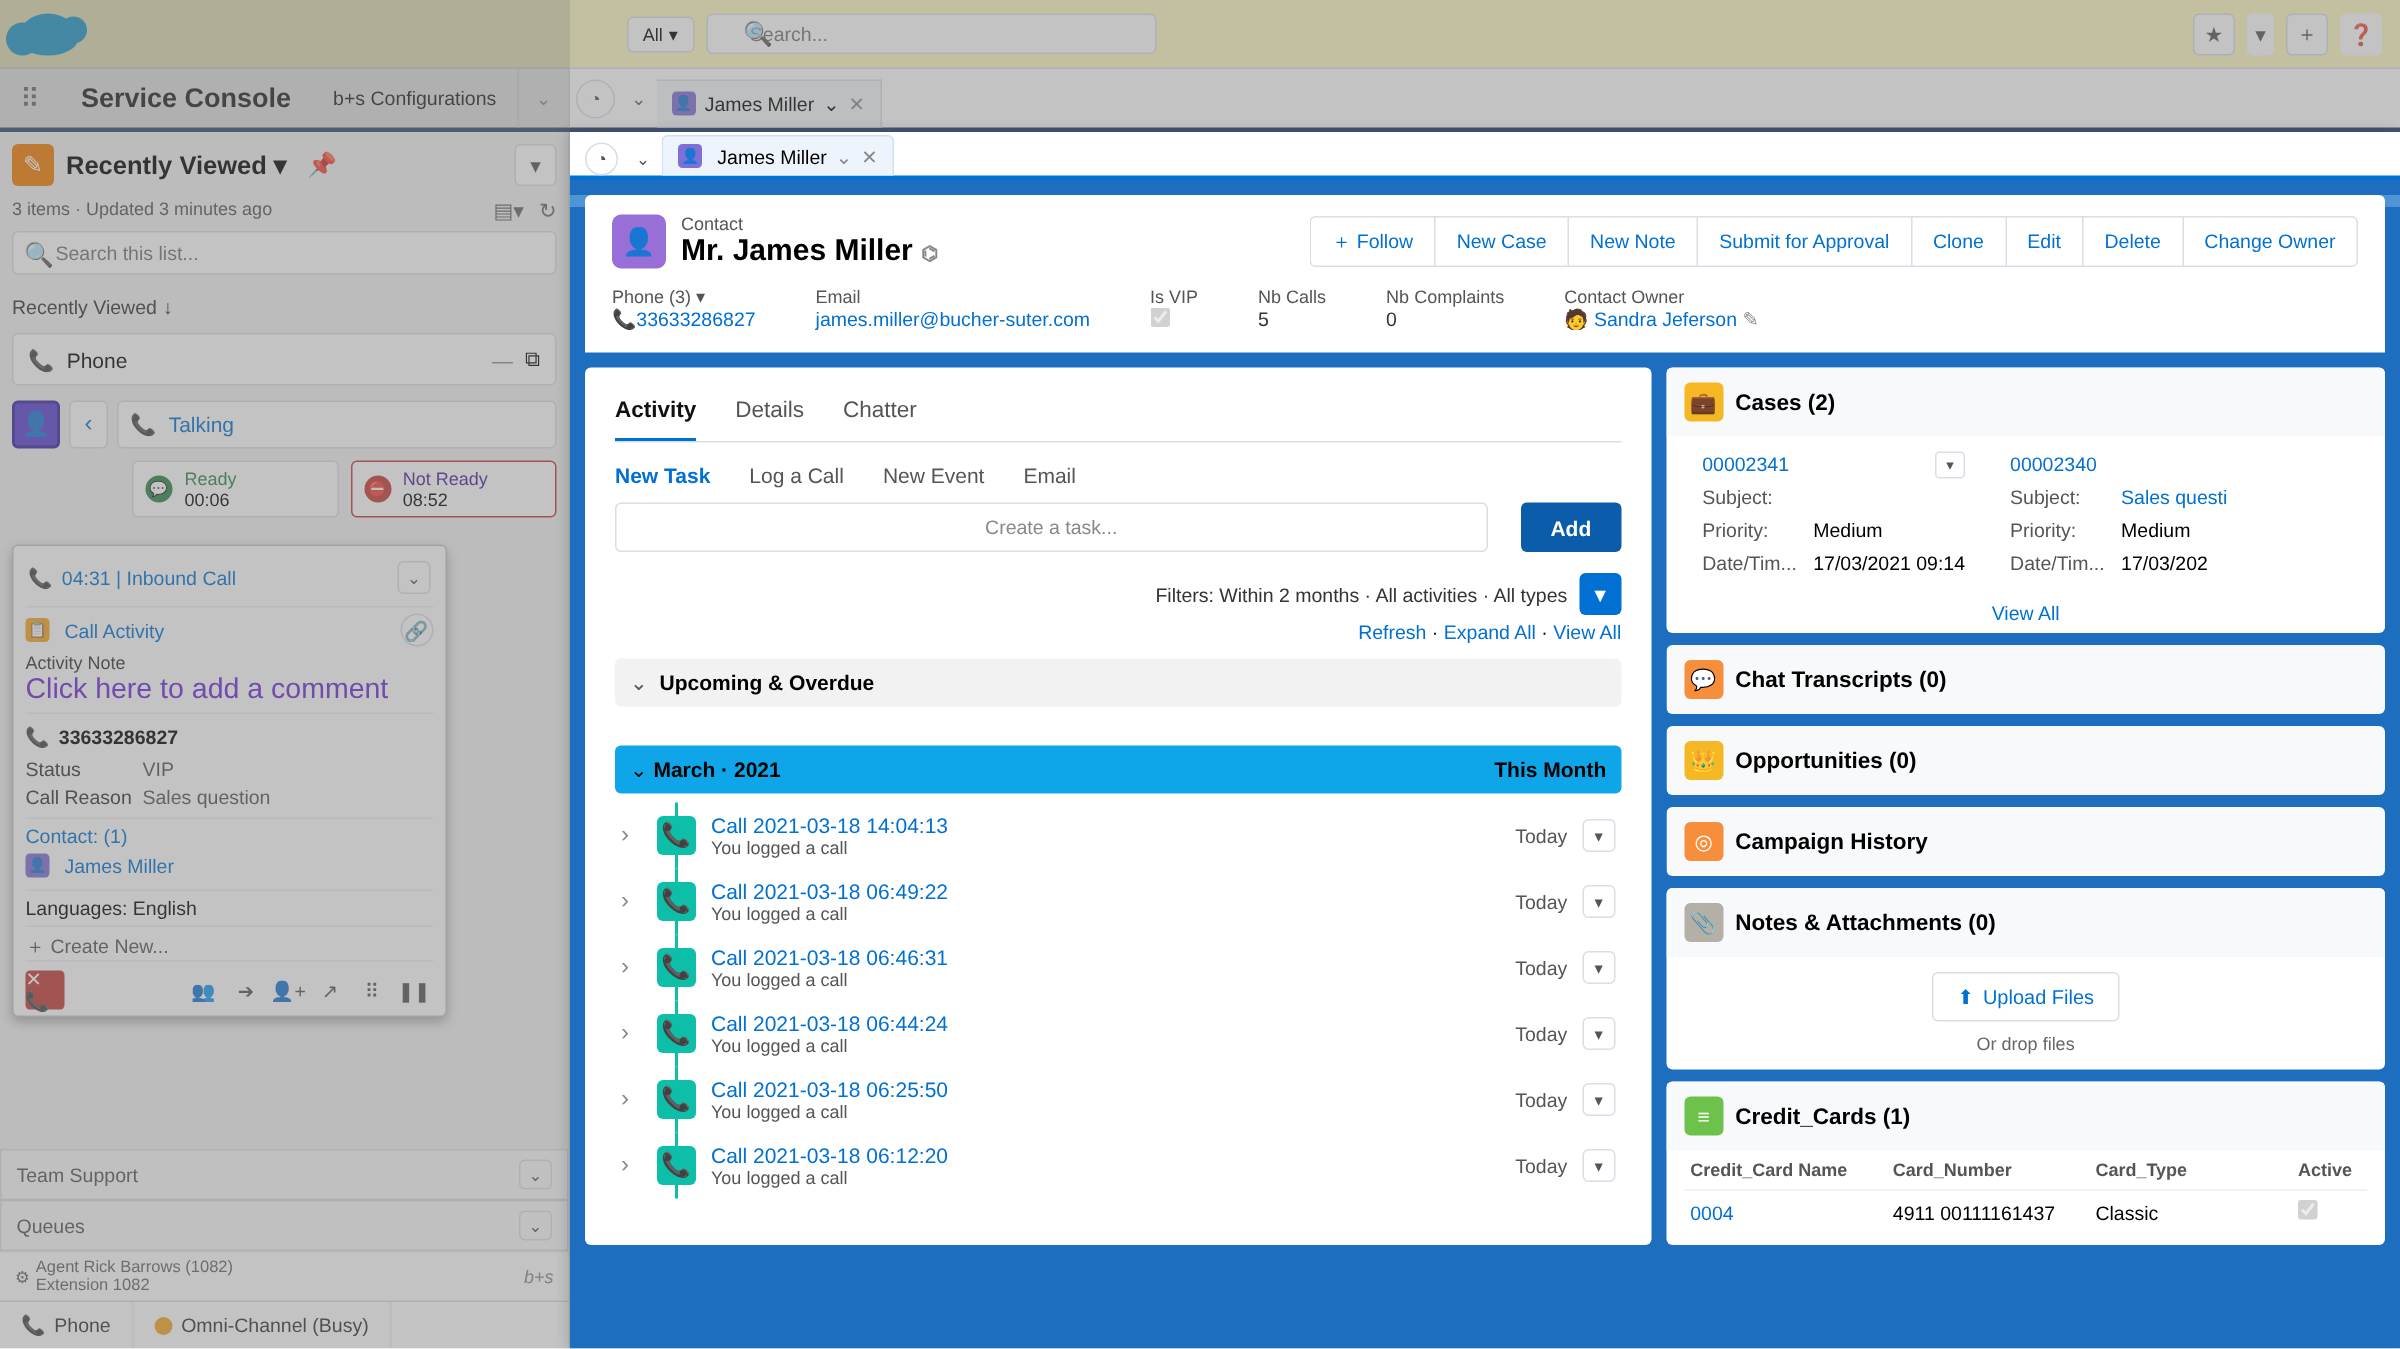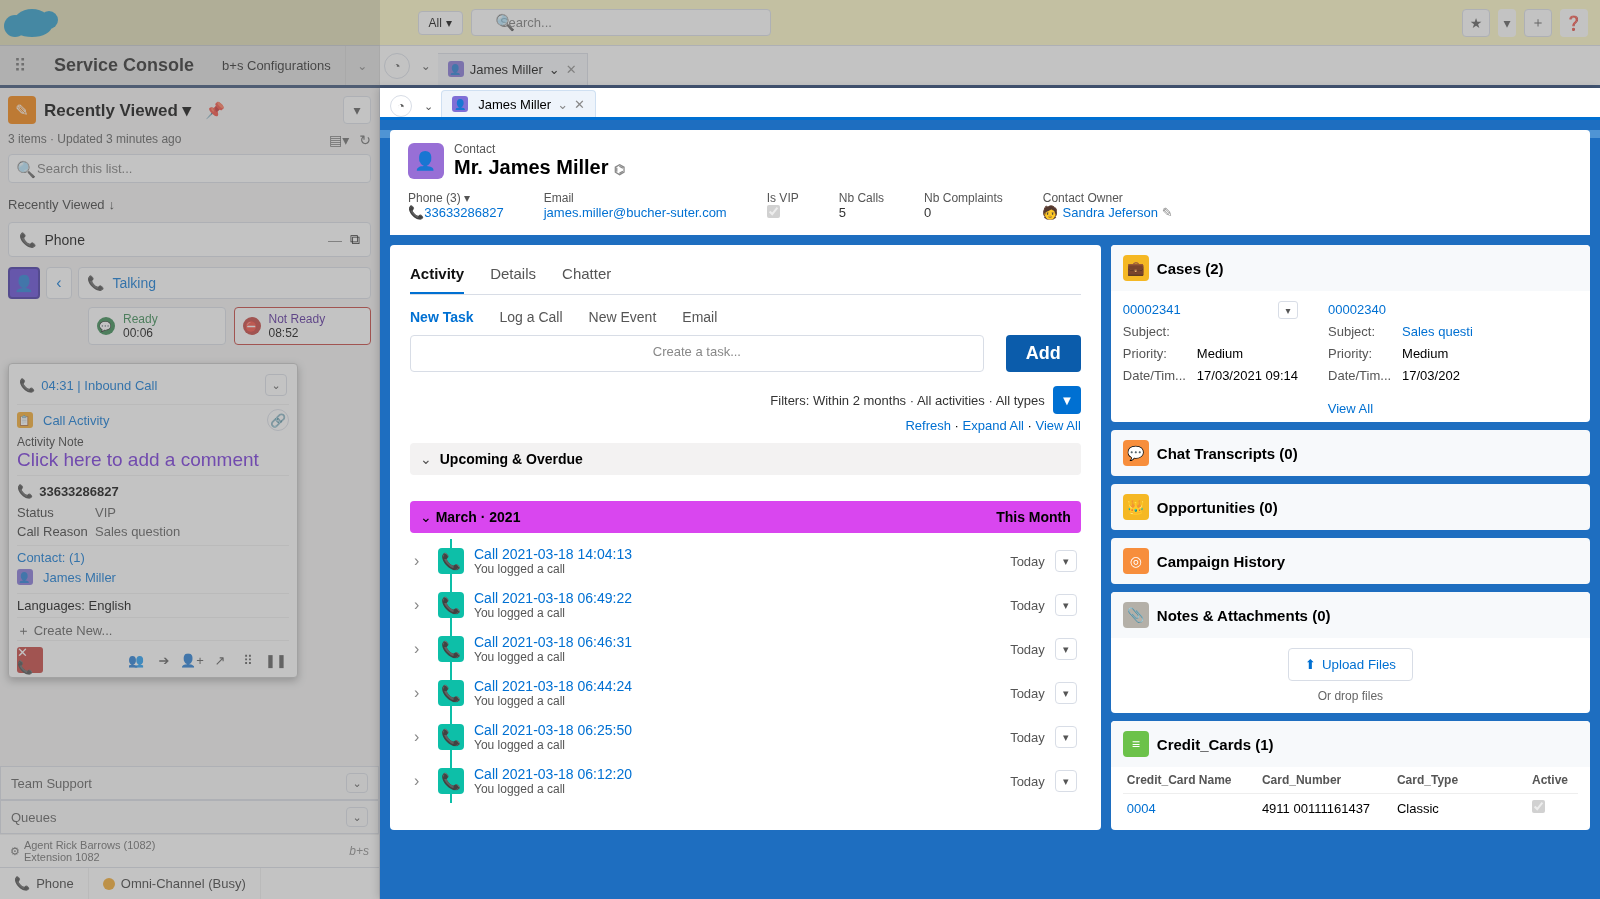--- a/index.html
+++ b/index.html
@@ -117,50 +117,50 @@
 .tabset { display:flex; border-bottom:1px solid #d8dde6; gap:26px; font-size:15px; }
 .tabset .t { padding:6px 0 10px; color:#555; cursor:pointer; }
 .tabset .t.active { color:#111; border-bottom:2px solid #0070d2; font-weight:600; }
 
 .subtabs { display:flex; gap:26px; font-size:14px; margin:14px 0 10px; }
 .subtabs .st { color:#555; cursor:pointer; }
 .subtabs .st.active { color:#0070d2; font-weight:600; }
 
 .task-row { display:flex; gap:22px; }
 .task-in { flex:1; border:1px solid #d8dde6; border-radius:4px; padding:8px 10px; font-size:13px; color:#888; text-align:center; }
-.add-btn { background:#0b5cab; color:#fff; border:none; border-radius:4px; padding:8px 20px; font-size:18px; font-weight:600; }
+.add-btn { background:#0b5cab; color:#fff; border:none; border-radius:4px; padding:8px 20px; font-size:14px; font-weight:600; }
 
 .filtbar { text-align:right; font-size:13px; color:#333; margin:14px 0 4px; display:flex; align-items:center; }
 .filtbar .fbtn { width:28px; height:28px; background:#0070d2; color:#fff; border-radius:4px; display:flex; align-items:center; justify-content:center; margin-left:8px; }
 .links-right { text-align:right; font-size:13px; margin-bottom:10px; }
 .links-right span { color:#0070d2; }
 
 .section { background:#f3f2f2; border-radius:4px; padding:8px 10px; font-size:14px; display:flex; align-items:center; gap:8px; margin-bottom:4px; }
 .section .chev { color:#555; }
 
 .nosteps { text-align:center; color:#555; font-size:13px; padding:8px; }
 
-.monthrow { display:flex; align-items:center; justify-content:space-between; background:#d946ef; padding:8px 10px; border-radius:4px; font-size:14px; margin-top:6px; }
+.monthrow { display:flex; align-items:center; justify-content:space-between; background:#0ea5e9; padding:8px 10px; border-radius:4px; font-size:14px; margin-top:6px; }
 
 .timeline { margin-top:6px; }
 .tl-item { display:flex; align-items:center; gap:10px; padding:7px 4px; position:relative; }
 .tl-item::before { content:""; position:absolute; left:40px; top:0; bottom:0; width:2px; background:#0dbfa8; }
 .tl-exp { color:#888; width:14px; }
 .tl-ico { width:26px; height:26px; background:#0dbfa8; border-radius:4px; color:#fff; display:flex; align-items:center; justify-content:center; z-index:1;}
 .tl-txt { flex:1; font-size:14px; }
 .tl-txt .sub { font-size:12px; color:#555; }
 .tl-when { font-size:13px; color:#555; }
 .tl-dd { width:22px; height:22px; border:1px solid #d8dde6; border-radius:4px; display:flex; align-items:center; justify-content:center; font-size:11px; color:#555; }
 
 
 .card { background:#fff; border-radius:4px; overflow:hidden; }
 .card-h { display:flex; align-items:center; gap:8px; padding:10px 12px; font-size:15px; background:#f7f9fb; }
 .card-h .ci { width:26px; height:26px; border-radius:4px; display:flex; align-items:center; justify-content:center; color:#fff; font-size:14px;}
 .ci-case{background:#f5b824}.ci-chat{background:#f78e3c}.ci-opp{background:#f5b824}.ci-camp{background:#f78e3c}.ci-notes{background:#b4b0a8}.ci-cc{background:#6cc24a}
-.card-b { padding:8px 12px; font-size:13px; }
+.card-b { padding:8px 24px; font-size:13px; }
 .cases-row { display:flex; gap:30px; }
 .case-col { font-size:13px; line-height:1.7; }
 .case-col .lbl { color:#555; display:inline-block; width:74px; }
 .viewall { text-align:center; padding:6px; font-size:13px; }
 .upload { text-align:center; padding:10px 0 4px; }
 .upload .btn { border:1px solid #d8dde6; border-radius:4px; padding:8px 16px; display:inline-flex; align-items:center; gap:6px; color:#0070d2; background:#fff; }
 .drop { text-align:center; font-size:12px; color:#666; padding:4px 0 10px; }
 .cc-head { display:flex; font-size:12px; color:#555; font-weight:600; }
 .cc-head div, .cc-row div { flex:1; padding:6px 4px; }
 .cc-row { display:flex; font-size:13px; border-top:1px solid #eee; align-items:center; }
@@ -349,20 +349,30 @@
     <div class="r-body">
         <div class="r-inner">
 
       <div class="highlights">
         <div class="hl-top">
           <div class="contact-ico">👤</div>
           <div class="hl-head">
             <div class="typ">Contact</div>
             <div class="nm"><span>Mr. James Miller</span> <span style="font-size:13px;color:#888">⌬</span></div>
           </div>
+          <div class="hl-actions">
+            <button>＋ <span>Follow</span></button>
+            <button>New Case</button>
+            <button>New Note</button>
+            <button>Submit for Approval</button>
+            <button>Clone</button>
+            <button>Edit</button>
+            <button>Delete</button>
+            <button>Change Owner</button>
+          </div>
         </div>
         <div class="hl-fields">
           <div class="f">
                 <div class="l"><span>Phone (3)</span> ▾</div>
                 <div class="v">📞<a>33633286827</a></div>
               </div>
           <div class="f">
                 <div class="l">Email</div>
                 <div class="v"><a>james.miller@bucher-suter.com</a></div>
               </div>

